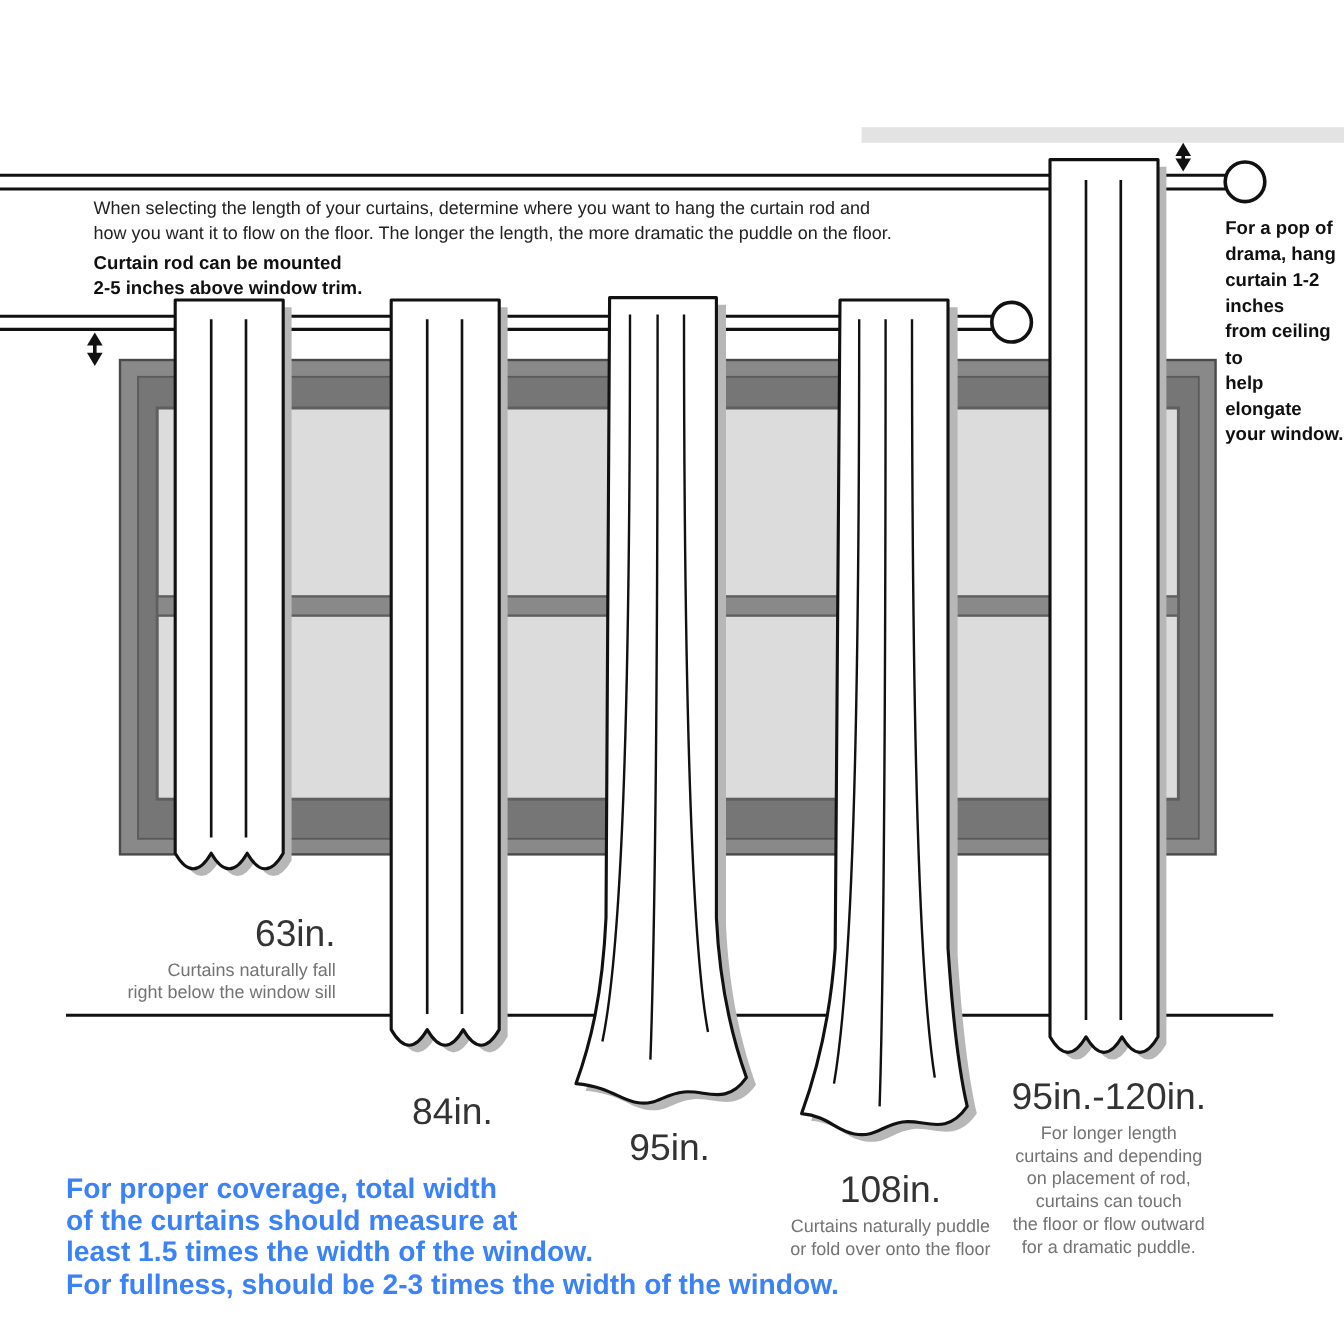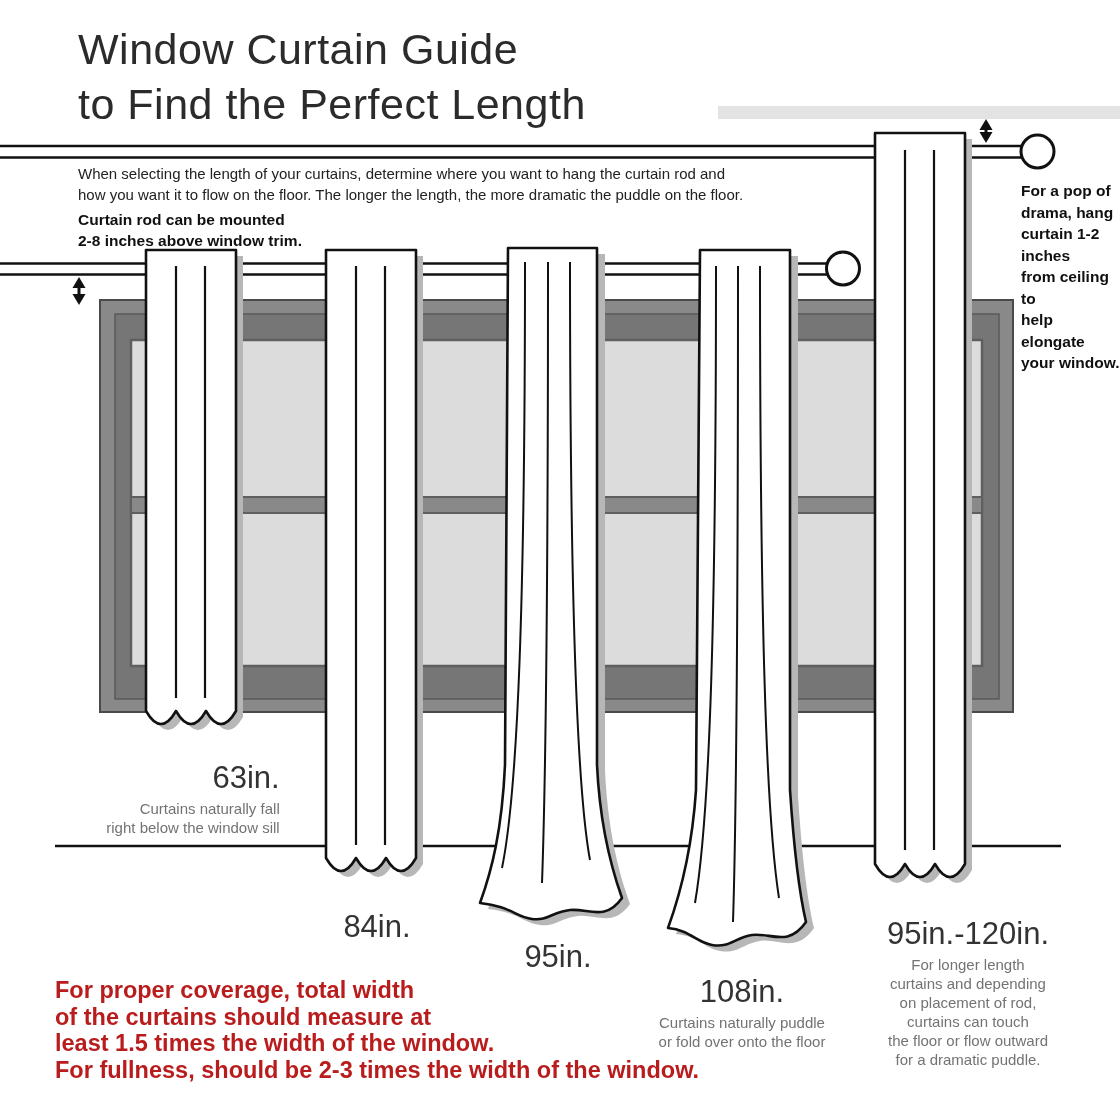--- a/index.html
+++ b/index.html
@@ -26,24 +26,24 @@
     font-size:15.5px;line-height:21.5px;color:#101010;font-weight:bold;
   }
   .diagram{position:absolute;left:0;top:0;}
   .curtain-label{position:absolute;text-align:center;transform:translateX(-50%);}
   .curtain-label .len{font-size:31px;color:#333;display:block;}
   .curtain-label .desc{font-size:15px;line-height:19px;color:#737373;margin-top:3px;}
   .lbl1{left:193px;top:760px;text-align:right;}
   .lbl2{left:377px;top:897px;margin-top:12px;}
   .lbl3{left:558px;top:939px;}
   .lbl4{left:742px;top:974px;}
-  .lbl5{left:968px;top:896px;margin-top:20px;}
+  .lbl5{left:924px;top:896px;}
   .footer{
     position:absolute;left:55px;top:977px;
-    font-size:23.5px;line-height:26.5px;color:#b91c1c;font-weight:bold;
+    font-size:23.5px;line-height:26.5px;color:#3b82f6;font-weight:bold;
   }
 </style>
 </head>
 <body>
 
 <div id="canvas">
 
   <svg class="diagram" width="1120" height="1120" viewBox="0 0 1120 1120">
 
     <rect x="718" y="106" width="402" height="13" fill="#e3e3e3"></rect>
@@ -122,28 +122,26 @@
       <polygon points="79,305 72.5,294 85.5,294"></polygon>
     </g>
 
     <g fill="#111">
       <rect x="984.5" y="128" width="3" height="6"></rect>
       <polygon points="986,119 979.5,130 992.5,130"></polygon>
       <polygon points="986,143 979.5,132 992.5,132"></polygon>
     </g>
   </svg>
 
-  <div class="title pre">Window Curtain Guide
-to Find the Perfect Length</div>
 
   <div class="intro pre">When selecting the length of your curtains, determine where you want to hang the curtain rod and
 how you want it to flow on the floor. The longer the length, the more dramatic the puddle on the floor.</div>
 
   <div class="rod-note pre">Curtain rod can be mounted
-2-8 inches above window trim.</div>
+2-5 inches above window trim.</div>
 
   <div class="ceiling-note pre">For a pop of
 drama, hang
 curtain 1-2 inches
 from ceiling to
 help elongate
 your window.</div>
 
   <div class="curtain-label lbl1">
     <span class="len">63in.</span>

